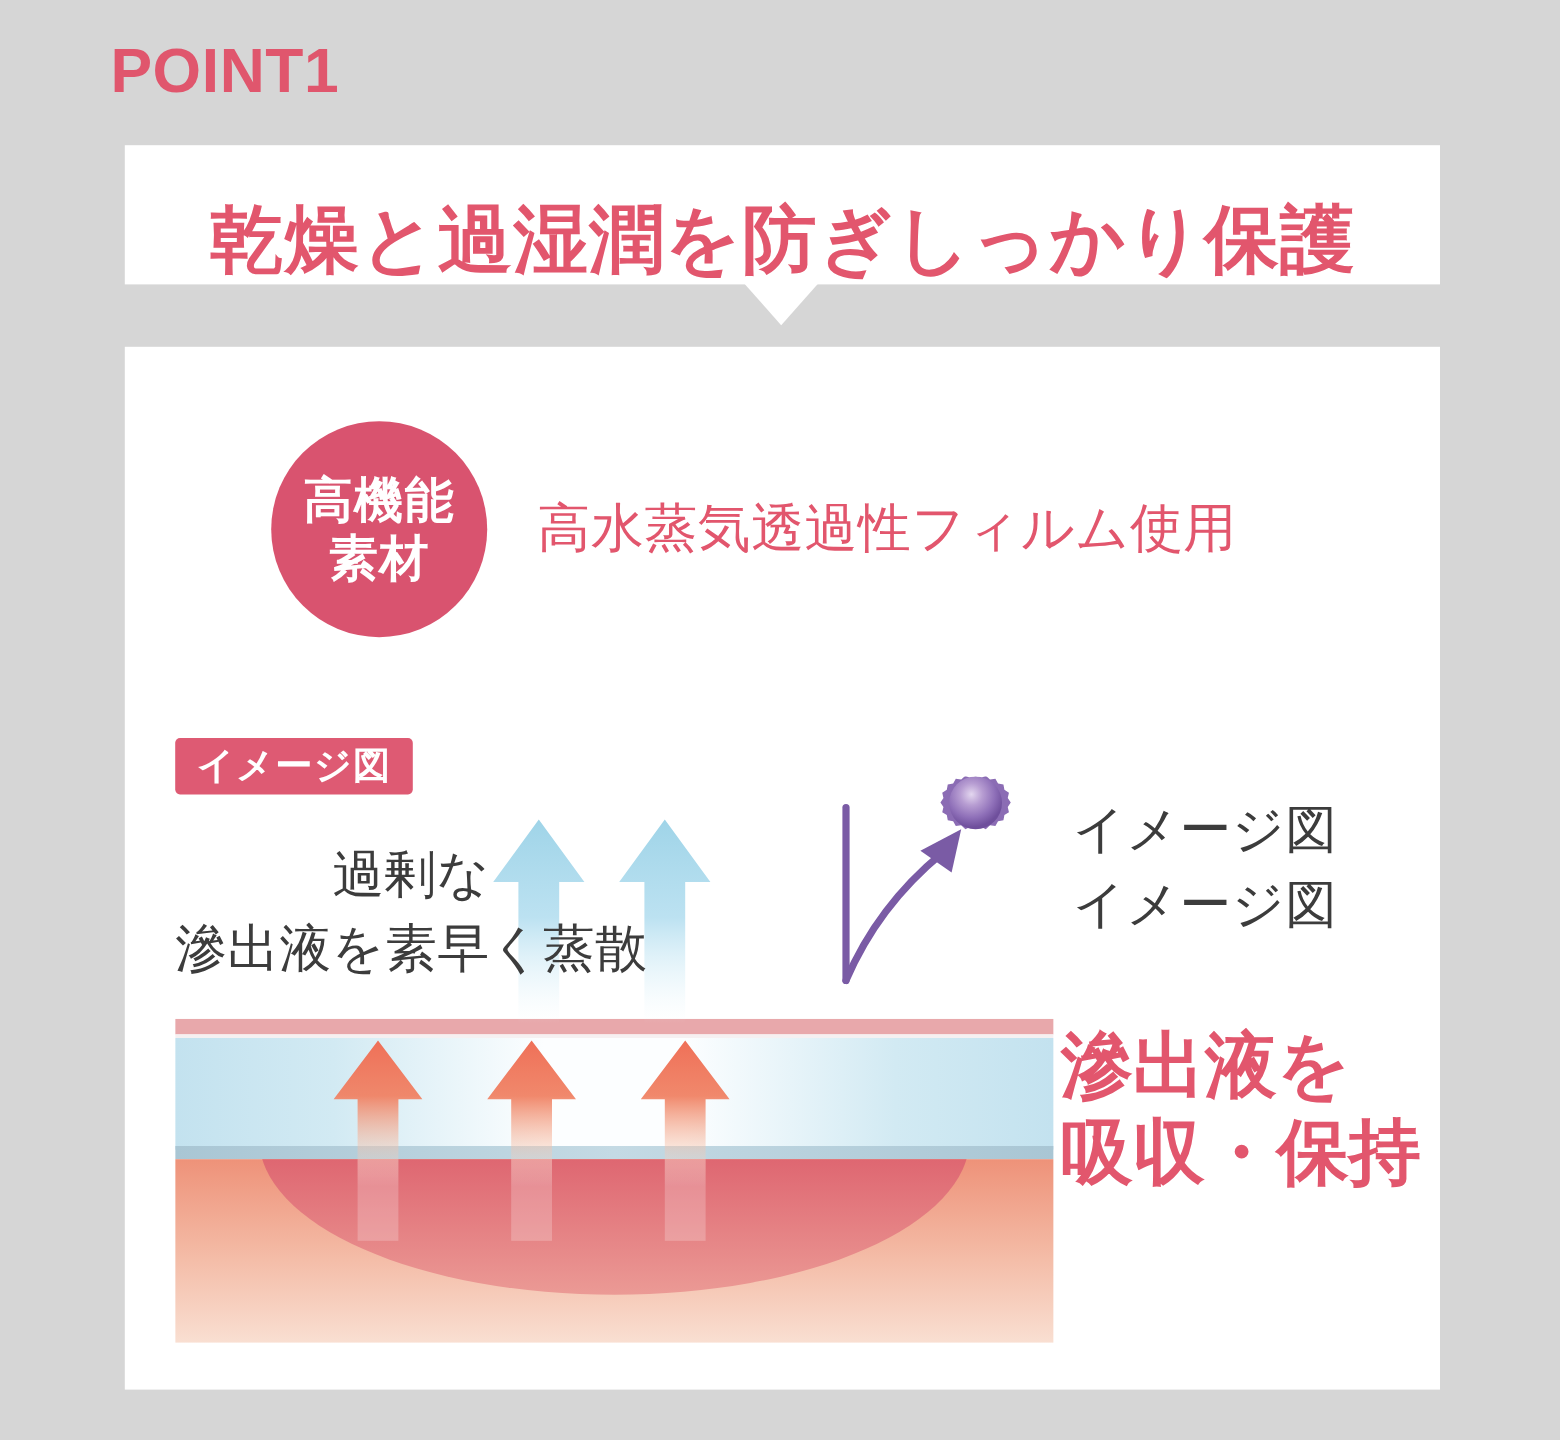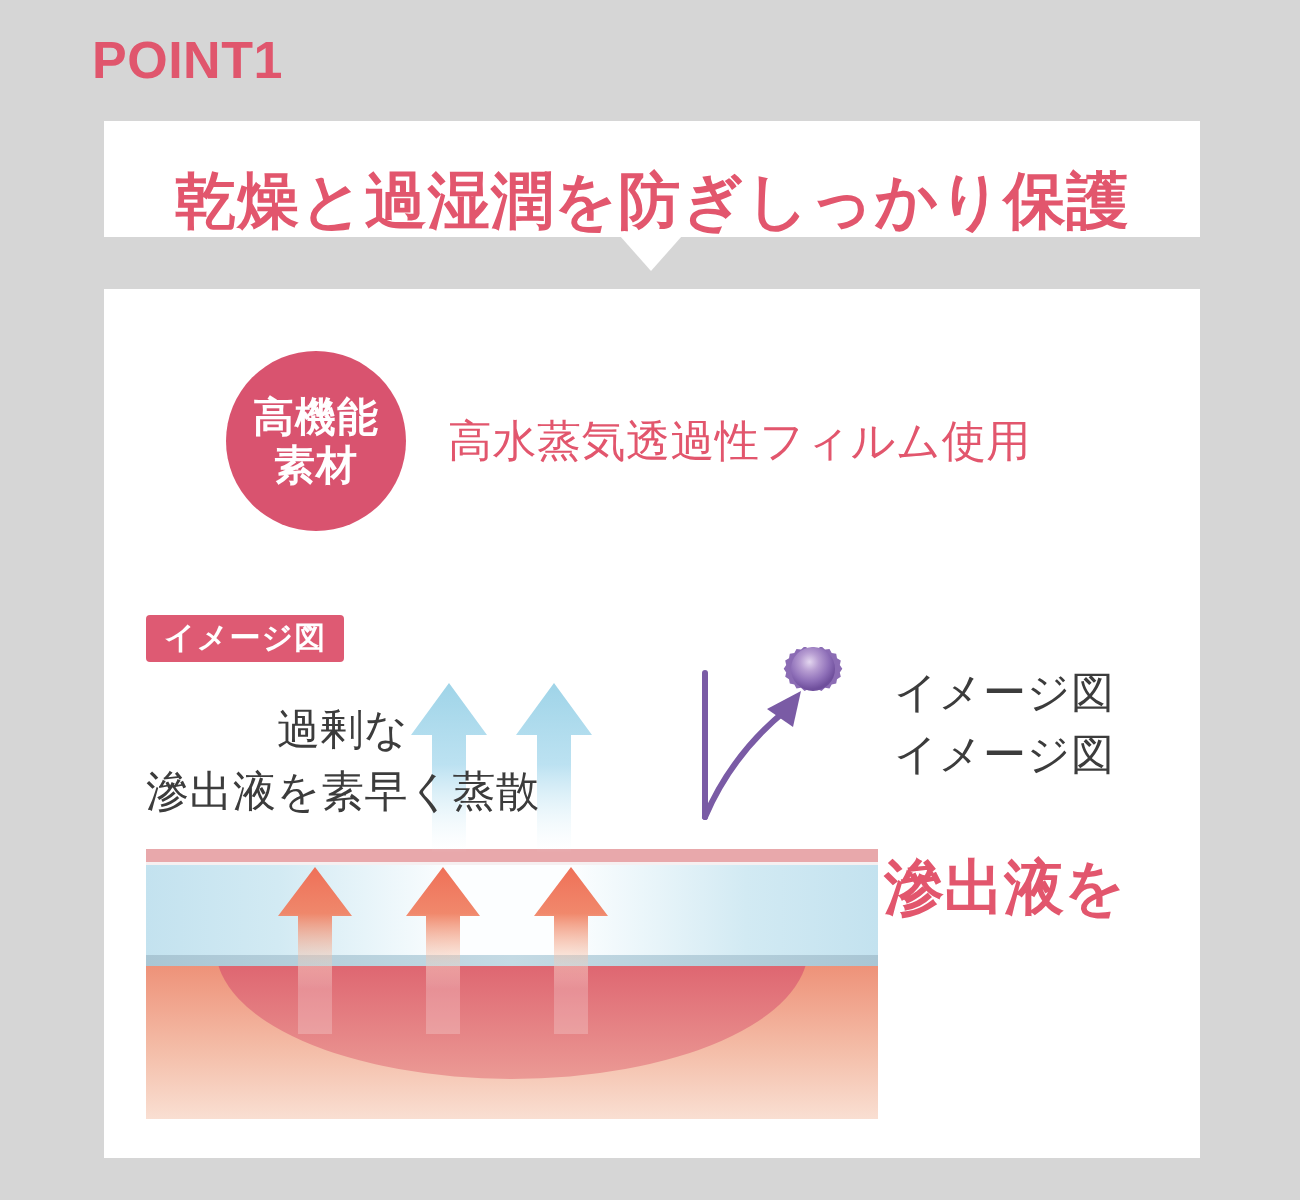--- a/index.html
+++ b/index.html
@@ -259,20 +259,21 @@
     </g>
   </svg>
 
   <div id="bacteria-caption">
     <div>イメージ図</div>
     <div>イメージ図</div>
   </div>
 
   <div id="absorb-caption">
     <div>滲出液を</div>
+    <div>吸収・保持</div>
   </div>
 
   <svg id="cross-section" viewBox="0 0 732 270" preserveAspectRatio="none" xmlns="http://www.w3.org/2000/svg">
     <defs>
 
       <linearGradient id="foamGrad" x1="0" y1="0" x2="1" y2="0">
         <stop offset="0%" stop-color="#c3e2ef"></stop>
         <stop offset="18%" stop-color="#d2eaf3"></stop>
         <stop offset="42%" stop-color="#fcfeff"></stop>
         <stop offset="58%" stop-color="#fcfeff"></stop>

